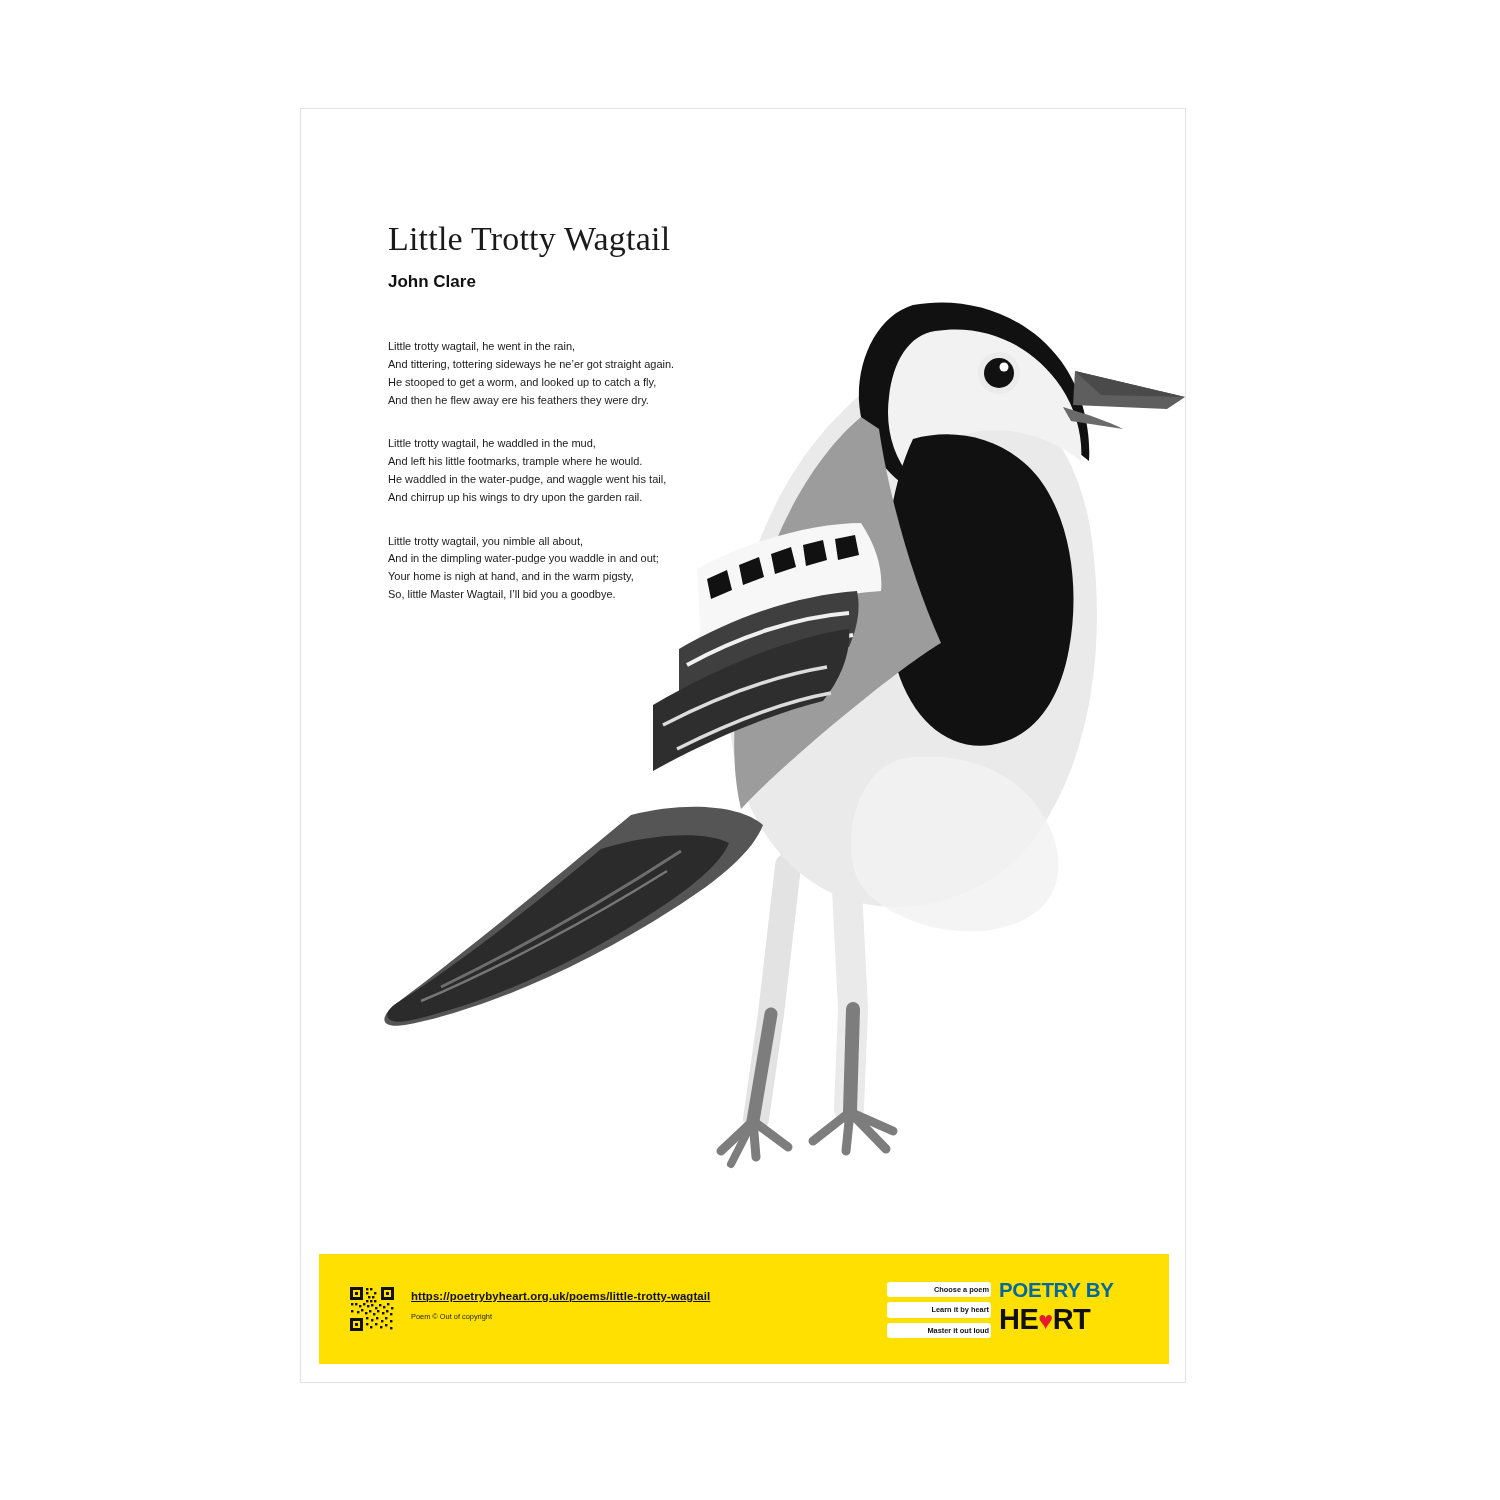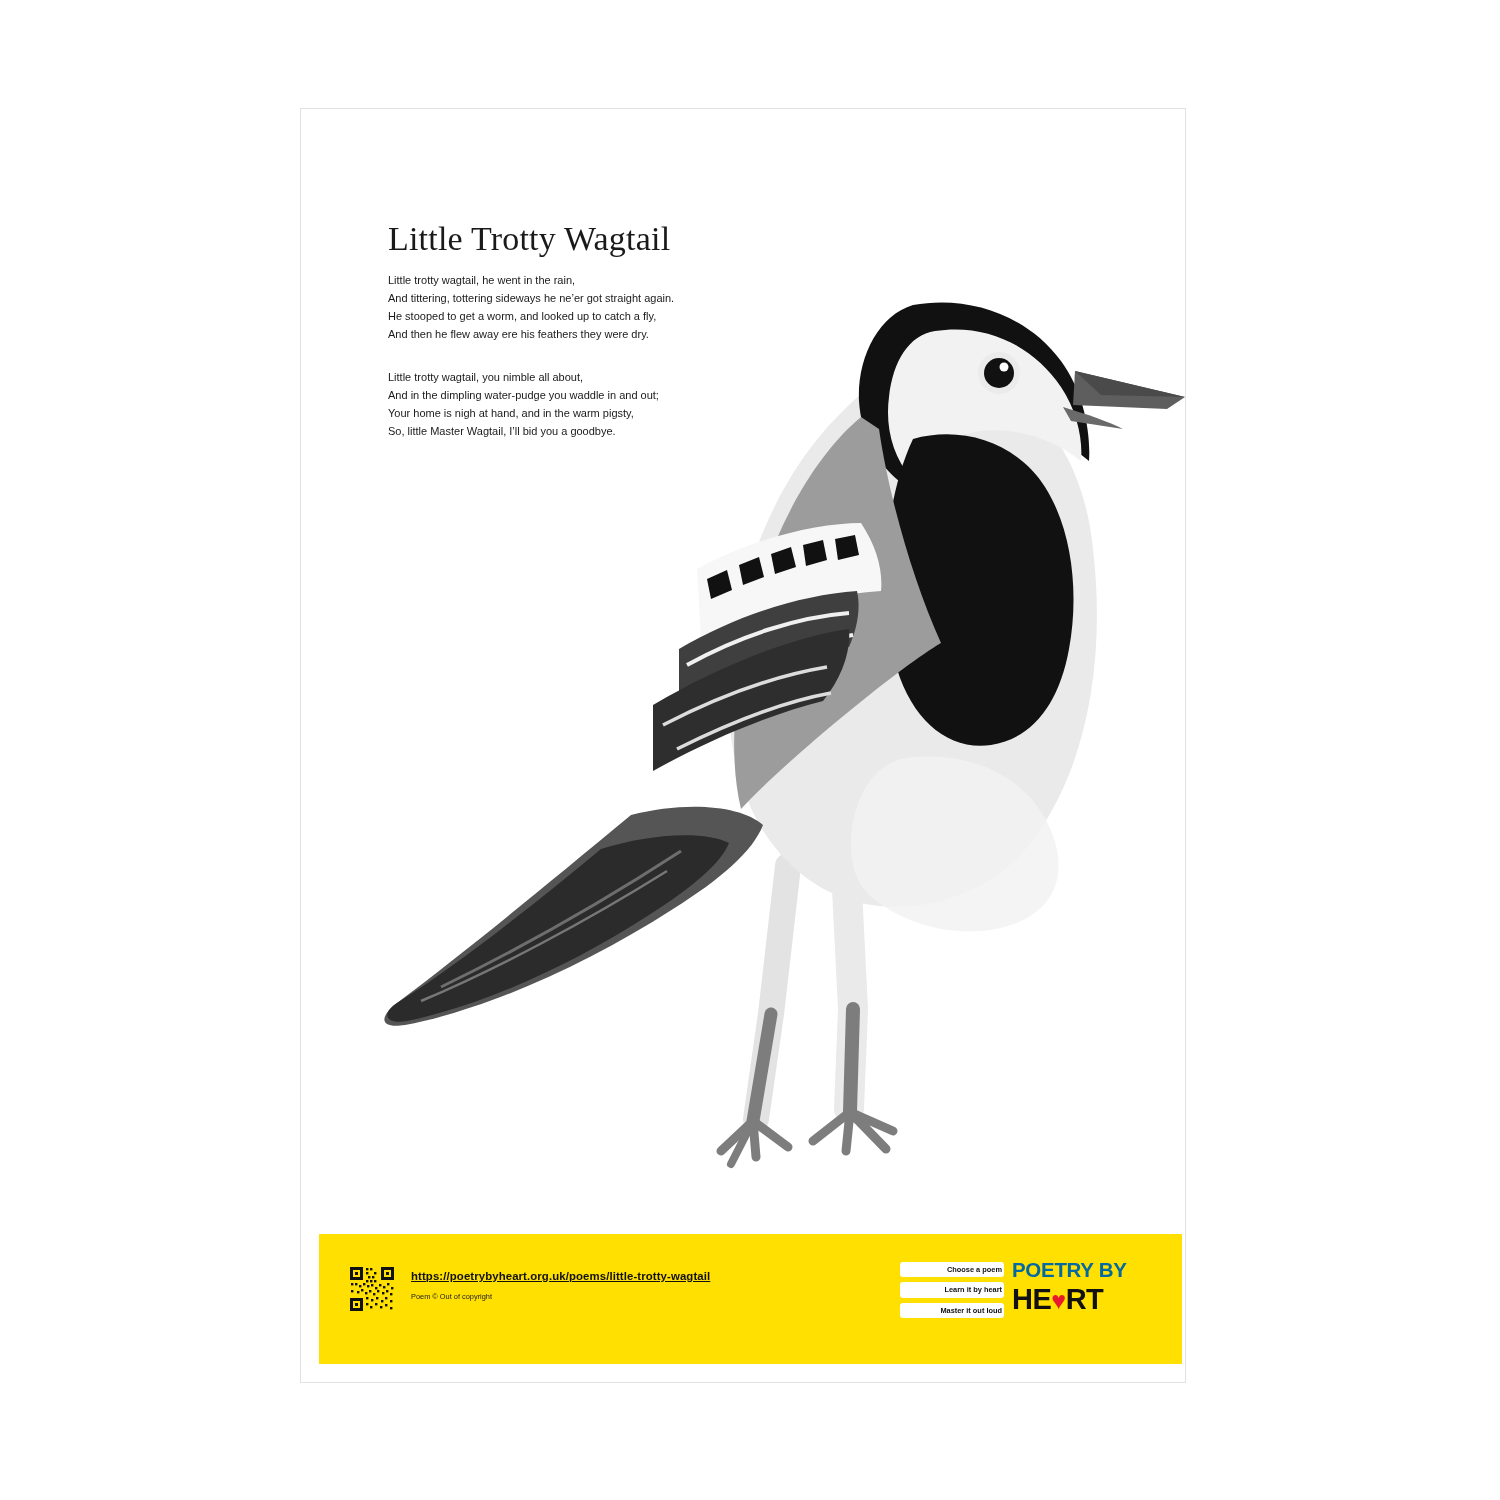--- a/index.html
+++ b/index.html
@@ -78,24 +78,23 @@
     z-index: 2;
     pointer-events: none;
   }
 
   
   .footer-bar {
     position: absolute;
     left: 18px;
     bottom: 18px;
     width: 850px;
-    height: 130px;
+    height: 110px;
     background: #ffe000;
     z-index: 10;
-    padding-left: 13px;
   }
 
   .qr {
     position: absolute;
     left: 30px;
     top: 32px;
     width: 46px;
     height: 46px;
   }
 
@@ -241,22 +240,24 @@
         <path d="M300 740 C218 808 150 860 96 894 C80 904 84 916 106 912 C176 898 268 858 348 806 C392 778 420 754 428 734 C404 722 352 724 300 740 Z" fill="#2b2b2b"></path>
         <path d="M140 878 C214 842 300 794 380 742" stroke="#6e6e6e" stroke-width="3" fill="none"></path>
         <path d="M120 892 C196 860 286 812 366 762" stroke="#777777" stroke-width="2.5" fill="none"></path>
 
         <path d="M600 650 C660 640 716 662 742 706 C768 750 762 792 720 812 C672 834 604 820 566 784 C536 754 548 664 600 650 Z" fill="#f2f2f2" opacity="0.85"></path>
       </svg>
     </div>
 
     <div class="text-block">
       <h1 class="poem-title">Little Trotty Wagtail</h1>
+      <div class="poem-author">John Clare</div>
 
       <p class="stanza">Little trotty wagtail, he went in the rain,<br>And tittering, tottering sideways he ne’er got straight again.<br>He stooped to get a worm, and looked up to catch a fly,<br>And then he flew away ere his feathers they were dry.</p>
+      <p class="stanza">Little trotty wagtail, he waddled in the mud,<br>And left his little footmarks, trample where he would.<br>He waddled in the water-pudge, and waggle went his tail,<br>And chirrup up his wings to dry upon the garden rail.</p>
       <p class="stanza">Little trotty wagtail, you nimble all about,<br>And in the dimpling water-pudge you waddle in and out;<br>Your home is nigh at hand, and in the warm pigsty,<br>So, little Master Wagtail, I’ll bid you a goodbye.</p>
     </div>
 
     <div class="footer-bar">
 
       <div class="qr">
         <svg viewBox="0 0 46 46" width="46" height="46" xmlns="http://www.w3.org/2000/svg">
           <rect width="46" height="46" fill="#ffe000"></rect>
           <g fill="#111111">
             <rect x="1" y="1" width="13" height="13"></rect>

